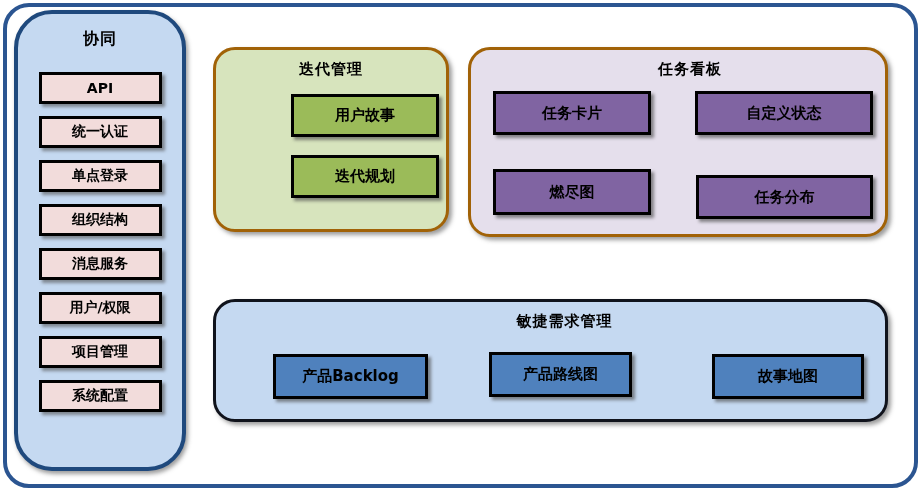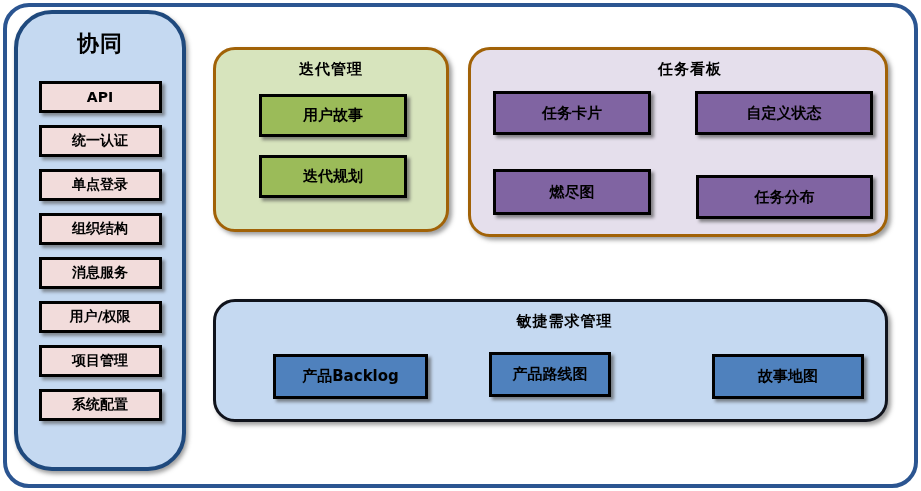--- a/index.html
+++ b/index.html
@@ -30,21 +30,21 @@
     background: #c5d9f1;
     border: 4px solid #1f497d;
     border-radius: 38px;
     box-shadow: 2px 3px 4px rgba(60,60,60,0.5);
     display: flex;
     flex-direction: column;
     align-items: center;
   }
   .sidebar-title {
     margin-top: 15px;
-    font-size: 22px;
+    font-size: 16px;
     font-weight: bold;
     letter-spacing: 1px;
   }
   .sidebar-items {
     margin-top: 10px;
     display: flex;
     flex-direction: column;
     align-items: center;
   }
   .pink-box {
@@ -85,21 +85,21 @@
     font-size: 15px;
     font-weight: bold;
     white-space: nowrap;
   }
   
   .section-iteration {
     left: 213px; top: 47px;
     width: 236px; height: 185px;
     background: #d7e4bd;
   }
-  .card-green { background: #9bbb59; }
+  .card-green { background: #9bbb59; margin-left: 32px; }
   .card-user-story        { left: 43px; top: 44px;  width: 148px; height: 43px; }
   .card-iteration-planning{ left: 43px; top: 105px; width: 148px; height: 43px; }
   
   .section-kanban {
     left: 468px; top: 47px;
     width: 420px; height: 190px;
     background: #e5dfec;
     padding-left: 24px;
   }
   .card-purple { background: #8064a2; }
@@ -110,21 +110,21 @@
   
   .section-requirements {
     left: 213px; top: 299px;
     width: 675px; height: 123px;
     background: #c5d9f1;
     border-color: #10131c;
     padding-left: 28px;
   }
   .card-blue { background: #4f81bd; }
   .card-product-backlog { left: 57px;  top: 52px; width: 155px; height: 45px; }
-  .card-product-roadmap { left: 273px; top: 50px; width: 122px; height: 45px; }
+  .card-product-roadmap { left: 273px; top: 50px; width: 143px; height: 45px; }
   .card-story-map       { left: 496px; top: 52px; width: 152px; height: 45px; }
 </style>
 </head>
 <body>
 
 <div class="canvas">
   <div class="outer-frame"></div>
 
   <div class="sidebar">
     <div class="sidebar-title">协同</div>

